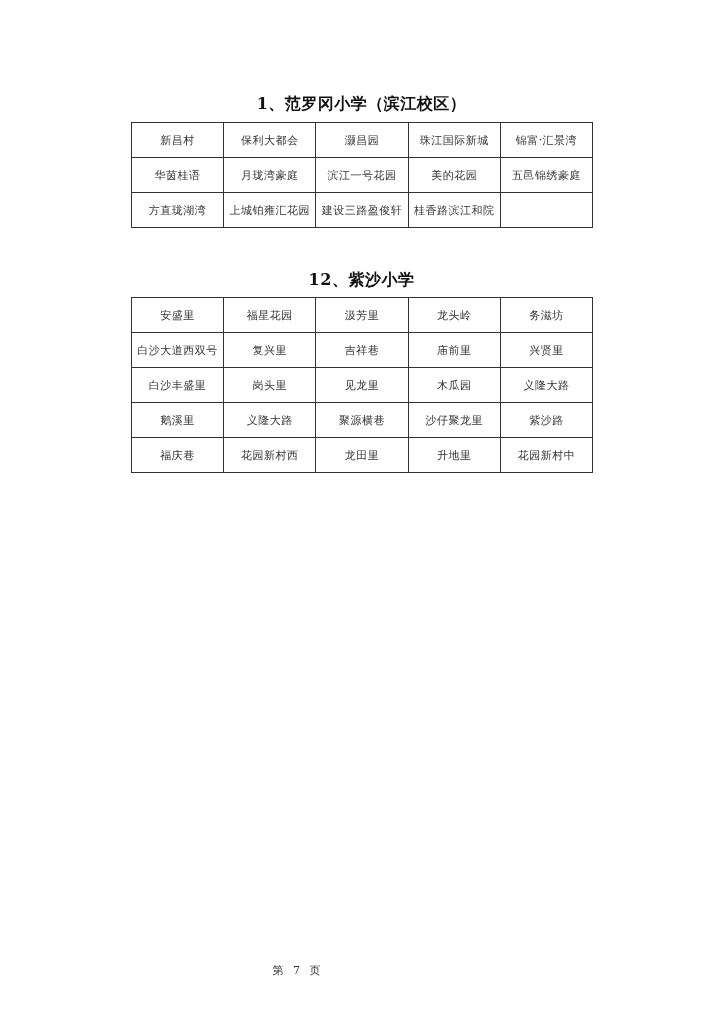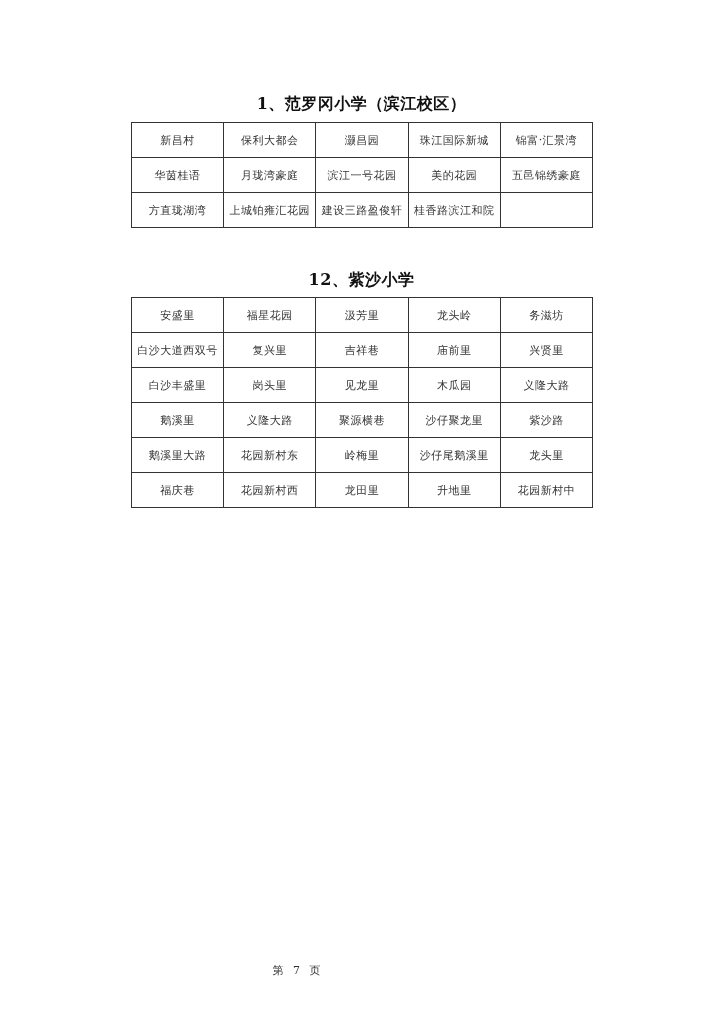--- a/index.html
+++ b/index.html
@@ -74,27 +74,20 @@
         <td>义隆大路</td>
       </tr>
       <tr>
         <td>鹅溪里</td>
         <td>义隆大路</td>
         <td>聚源横巷</td>
         <td>沙仔聚龙里</td>
         <td>紫沙路</td>
       </tr>
       <tr>
-        <td>鹅溪里大路</td>
-        <td>花园新村东</td>
-        <td>岭梅里</td>
-        <td>沙仔尾鹅溪里</td>
-        <td>龙头里</td>
-      </tr>
-      <tr>
         <td>福庆巷</td>
         <td>花园新村西</td>
         <td>龙田里</td>
         <td>升地里</td>
         <td>花园新村中</td>
       </tr>
     </tbody>
 </table>
 
 <div class="page-footer">第 7 页</div>

